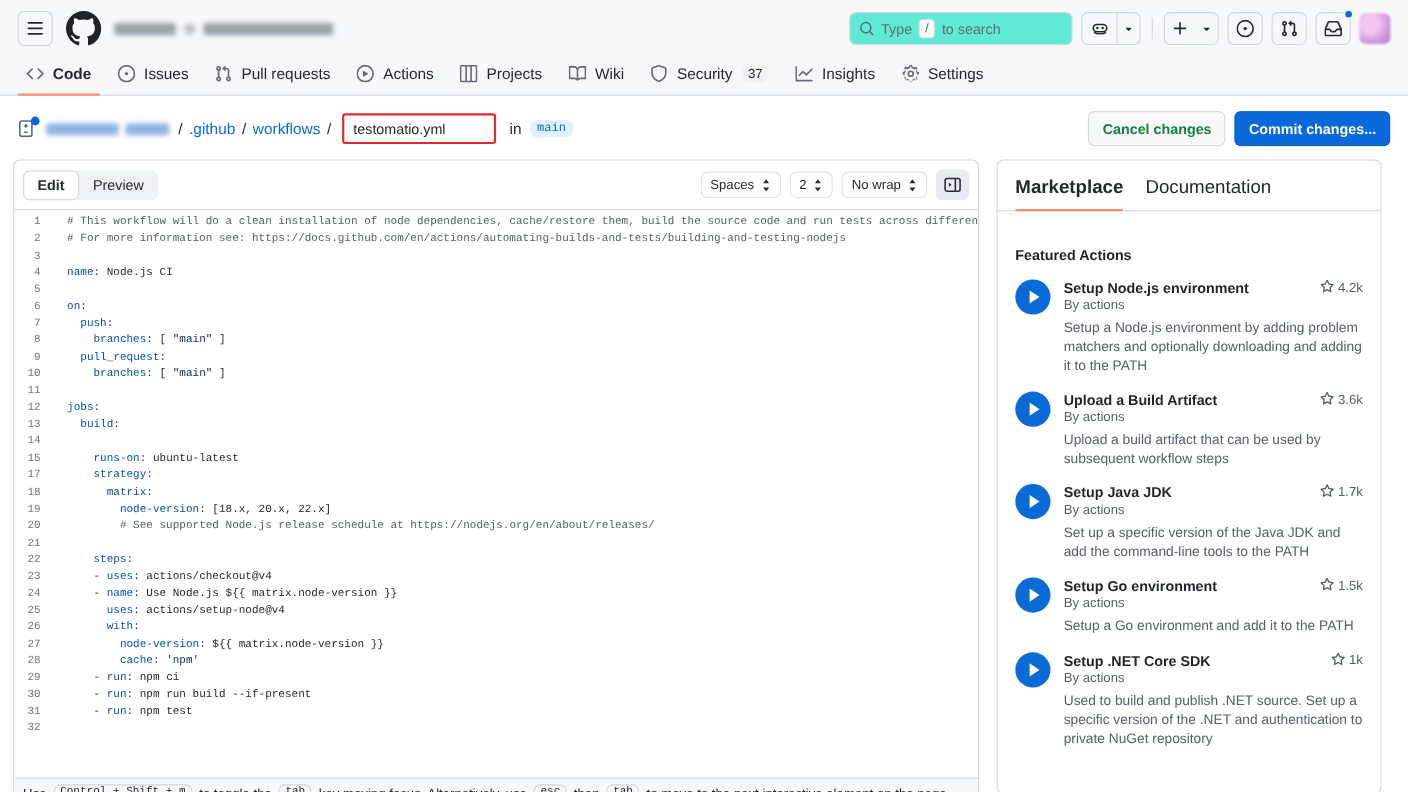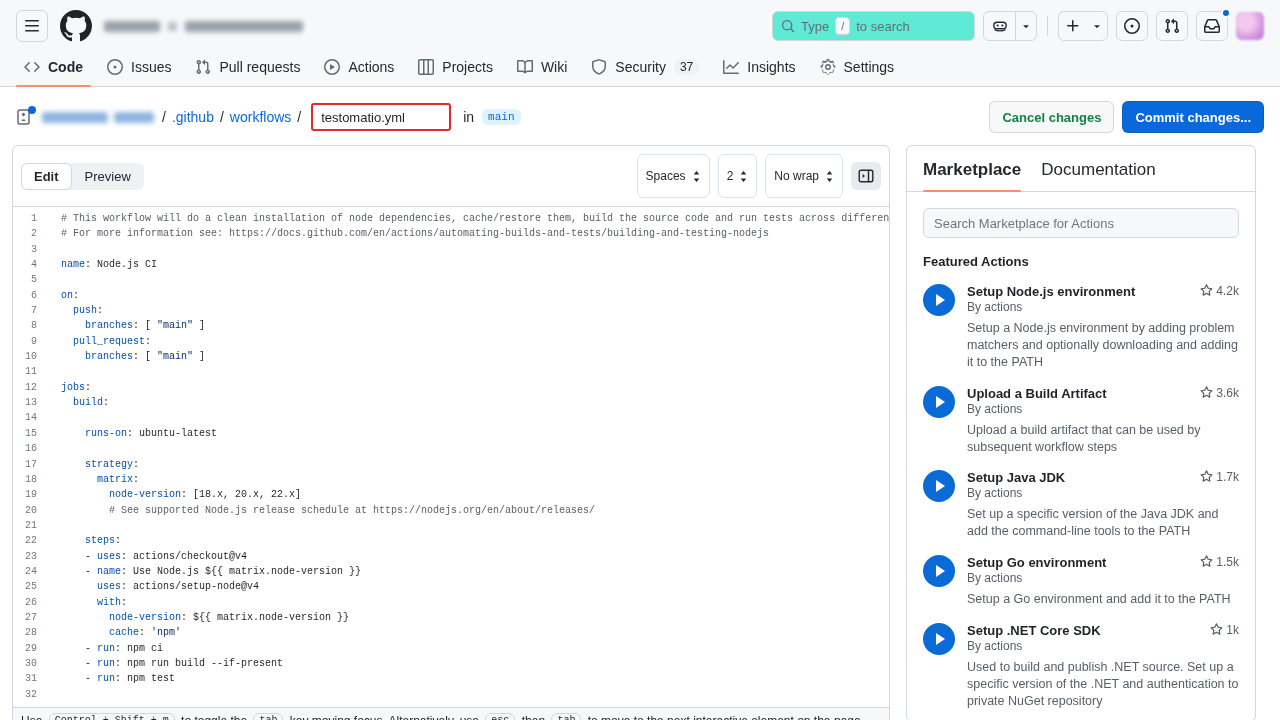--- a/index.html
+++ b/index.html
@@ -70,21 +70,21 @@
   .content { display:flex; align-items:flex-start; gap:16px; padding:2px 16px 0 12px; }
 
   
   .editor-panel { width:878px; height:589px; border:1px solid #d0d7de; border-radius:6px; background:#fff;
     display:flex; flex-direction:column; overflow:hidden; }
   .editor-toolbar { display:flex; align-items:center; padding:8px; border-bottom:1px solid #d0d7de; }
   .seg-tabs { background:#eff2f5; border-radius:6px; padding:0; display:flex; }
   .seg-tab { font-size:13px; padding:5px 12px; border-radius:6px; color:#24292f; cursor:pointer; border:1px solid transparent; }
   .seg-tab.active { background:#fff; border:1px solid #d0d7de; font-weight:600; }
   .toolbar-right { margin-left:auto; display:flex; align-items:center; gap:8px; }
-  .mini-select { height:44px; border:1px solid #dee3e8; border-radius:6px; background:#fff; color:#24292f;
+  .mini-select { height:24px; border:1px solid #dee3e8; border-radius:6px; background:#fff; color:#24292f;
     font-size:12px; display:flex; align-items:center; gap:6px; padding:0 8px; cursor:pointer; }
   .sort-glyph { color:#24292f; }
   .panel-toggle { width:30px; height:28px; border:none; border-radius:6px; background:#e7ebef; color:#24292f;
     display:flex; align-items:center; justify-content:center; cursor:pointer; }
 
   
   .code-area { flex:1; overflow:hidden; padding-top:4px; cursor:text; }
   .code-line { display:flex; height:15.35px; line-height:15.35px; white-space:pre;
     font-family:"Liberation Mono","DejaVu Sans Mono",monospace; font-size:10px; }
   .ln { width:38px; flex:0 0 38px; text-align:right; padding-right:14px; color:#6e7781; user-select:none; }
@@ -359,21 +359,20 @@
         <div class="code-line"><span class="ln">6</span><span class="lc"><span class="tok-k">on</span><span class="tok-p">:</span></span></div>
         <div class="code-line"><span class="ln">7</span><span class="lc"><span class="tok-p">  </span><span class="tok-k">push</span><span class="tok-p">:</span></span></div>
         <div class="code-line"><span class="ln">8</span><span class="lc"><span class="tok-p">    </span><span class="tok-k">branches</span><span class="tok-p">: [ </span><span class="tok-s">"main"</span><span class="tok-p"> ]</span></span></div>
         <div class="code-line"><span class="ln">9</span><span class="lc"><span class="tok-p">  </span><span class="tok-k">pull_request</span><span class="tok-p">:</span></span></div>
         <div class="code-line"><span class="ln">10</span><span class="lc"><span class="tok-p">    </span><span class="tok-k">branches</span><span class="tok-p">: [ </span><span class="tok-s">"main"</span><span class="tok-p"> ]</span></span></div>
         <div class="code-line"><span class="ln">11</span><span class="lc"></span></div>
         <div class="code-line"><span class="ln">12</span><span class="lc"><span class="tok-k">jobs</span><span class="tok-p">:</span></span></div>
         <div class="code-line"><span class="ln">13</span><span class="lc"><span class="tok-p">  </span><span class="tok-k">build</span><span class="tok-p">:</span></span></div>
         <div class="code-line"><span class="ln">14</span><span class="lc"></span></div>
         <div class="code-line"><span class="ln">15</span><span class="lc"><span class="tok-p">    </span><span class="tok-k">runs-on</span><span class="tok-p">: ubuntu-latest</span></span></div>
-        <div class="code-line"><span class="ln">16</span><span class="lc"></span></div>
         <div class="code-line"><span class="ln">17</span><span class="lc"><span class="tok-p">    </span><span class="tok-k">strategy</span><span class="tok-p">:</span></span></div>
         <div class="code-line"><span class="ln">18</span><span class="lc"><span class="tok-p">      </span><span class="tok-k">matrix</span><span class="tok-p">:</span></span></div>
         <div class="code-line"><span class="ln">19</span><span class="lc"><span class="tok-p">        </span><span class="tok-k">node-version</span><span class="tok-p">: [18.x, 20.x, 22.x]</span></span></div>
         <div class="code-line"><span class="ln">20</span><span class="lc"><span class="tok-p">        </span><span class="tok-c"># See supported Node.js release schedule at https://nodejs.org/en/about/releases/</span></span></div>
         <div class="code-line"><span class="ln">21</span><span class="lc"></span></div>
         <div class="code-line"><span class="ln">22</span><span class="lc"><span class="tok-p">    </span><span class="tok-k">steps</span><span class="tok-p">:</span></span></div>
         <div class="code-line"><span class="ln">23</span><span class="lc"><span class="tok-p">    - </span><span class="tok-k">uses</span><span class="tok-p">: actions/checkout@v4</span></span></div>
         <div class="code-line"><span class="ln">24</span><span class="lc"><span class="tok-p">    - </span><span class="tok-k">name</span><span class="tok-p">: Use Node.js ${{ matrix.node-version }}</span></span></div>
         <div class="code-line"><span class="ln">25</span><span class="lc"><span class="tok-p">      </span><span class="tok-k">uses</span><span class="tok-p">: actions/setup-node@v4</span></span></div>
         <div class="code-line"><span class="ln">26</span><span class="lc"><span class="tok-p">      </span><span class="tok-k">with</span><span class="tok-p">:</span></span></div>
@@ -387,21 +386,20 @@
 
     <div class="editor-footer" id="editor-footer"><span>Use </span><span class="kbd">Control + Shift + m</span><span> to toggle the </span><span class="kbd">tab</span><span> key moving focus. Alternatively, use </span><span class="kbd">esc</span><span> then </span><span class="kbd">tab</span><span> to move to the next interactive element on the page.</span></div>
   </section>
 
   <aside class="market-panel">
     <div class="market-tabs" id="market-tabs">
         <span class="market-tab active">Marketplace</span>
         <span class="market-tab">Documentation</span>
       </div>
     <div class="market-body">
-      <input class="market-search" placeholder="Search Marketplace for Actions" style="">
       <div class="market-heading">Featured Actions</div>
       <div id="action-list">
           <div class="action-item">
             <span class="action-icon">
               <span class="tri"></span>
             </span>
             <div class="action-main">
               <div class="action-titlerow">
                 <div>
                   <div class="action-title">Setup Node.js environment</div>

